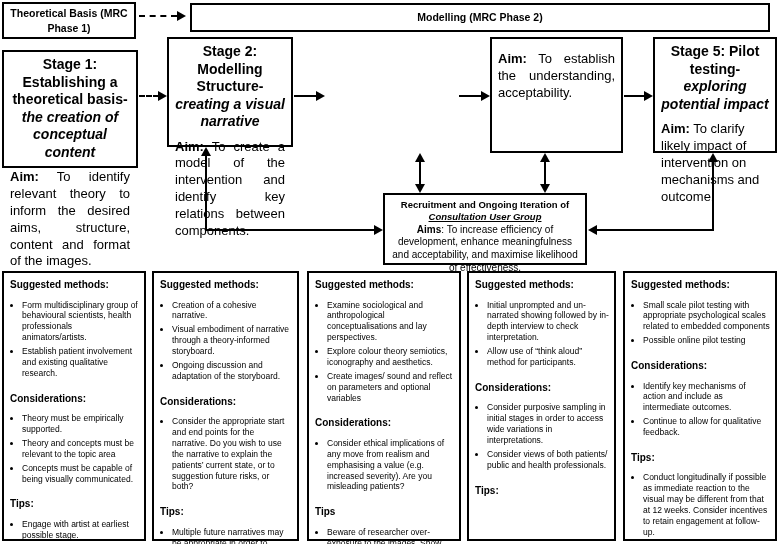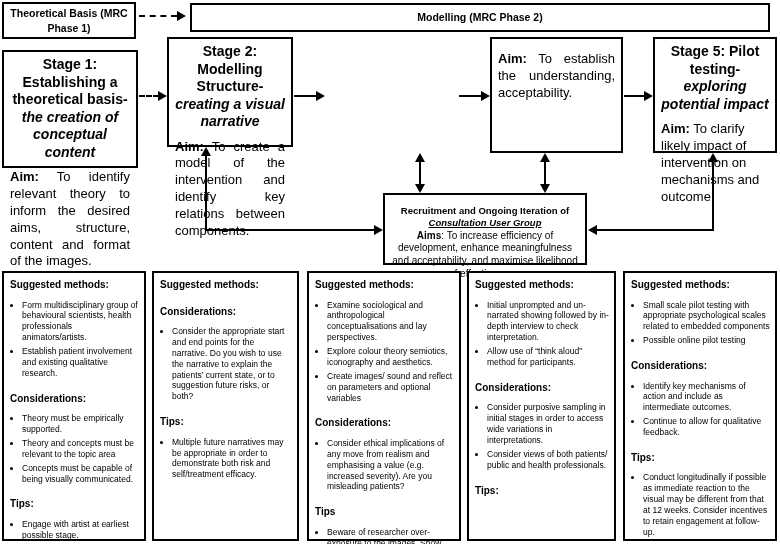--- a/index.html
+++ b/index.html
@@ -10,21 +10,21 @@
   }
   .box { position:absolute; border:2px solid #000; background:#fff; }
   .phase-title { font-weight:bold; font-size:10.5px; text-align:center; line-height:1.35; }
   .phase-cell { display:flex; align-items:center; justify-content:center; }
   .stage { padding:4px 6px; }
   .stage-title { font-weight:bold; font-size:14px; text-align:center; line-height:1.25; }
   .stage-title .em { font-style:italic; }
   .stage-aim { font-size:13px; line-height:1.3; margin-top:8px; text-align:justify; }
   .stage-aim.aim-left { text-align:left; }
   .stage-aim b { font-weight:bold; }
-  .consult { padding:10px 5px; text-align:center; }
+  .consult { padding:4px 5px; text-align:center; }
   .c-t1 { font-weight:bold; font-size:9.5px; line-height:1.3; }
   .c-t2 { font-weight:bold; font-size:9.5px; line-height:1.3; text-decoration:underline;font-style:italic; }
   .c-aims { font-size:10px; line-height:1.28; }
   .c-aims b { font-weight:bold; }
   .detail-col { padding:6px 5px 4px 6px; }
   .col-section + .col-section { margin-top:14px; }
   .col-heading { font-weight:bold; font-size:10px; line-height:1.25; }
   .col-list { list-style:disc outside; margin:8px 0 0 0; padding-left:12px; }
   .col-list li { font-size:8.5px; line-height:1.28; margin-bottom:3px; }
   
@@ -128,20 +128,25 @@
         <div class="col-heading">Tips:</div>
         <ul class="col-list">
           <li>Engage with artist at earliest possible stage.</li>
           <li>In discussions note the visual parameters that are discussed.</li>
         </ul>
       </div>
     </div>
   <div class="box detail-col" style="left:152px; top:271px; width:147px; height:270px;">
       <div class="col-section">
         <div class="col-heading">Suggested methods:</div>
+        <ul class="col-list">
+          <li>Creation of a cohesive narrative.</li>
+          <li>Visual embodiment of narrative through a theory-informed storyboard.</li>
+          <li>Ongoing discussion and adaptation of the storyboard.</li>
+        </ul>
       </div>
       <div class="col-section">
         <div class="col-heading">Considerations:</div>
         <ul class="col-list">
           <li>Consider the appropriate start and end points for the narrative. Do you wish to use the narrative to explain the patients’ current state, or to suggestion future risks, or both?</li>
         </ul>
       </div>
       <div class="col-section">
         <div class="col-heading">Tips:</div>
         <ul class="col-list">

